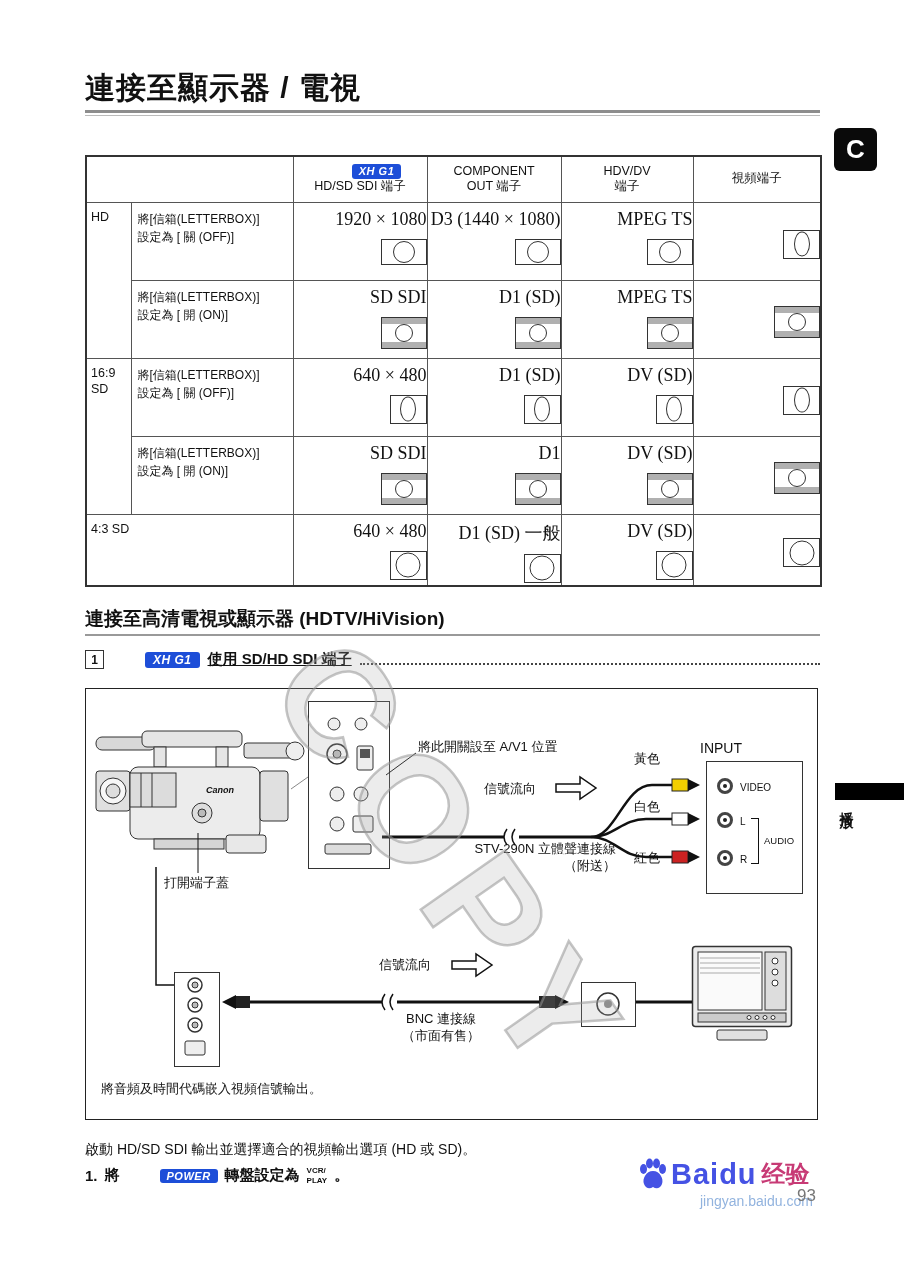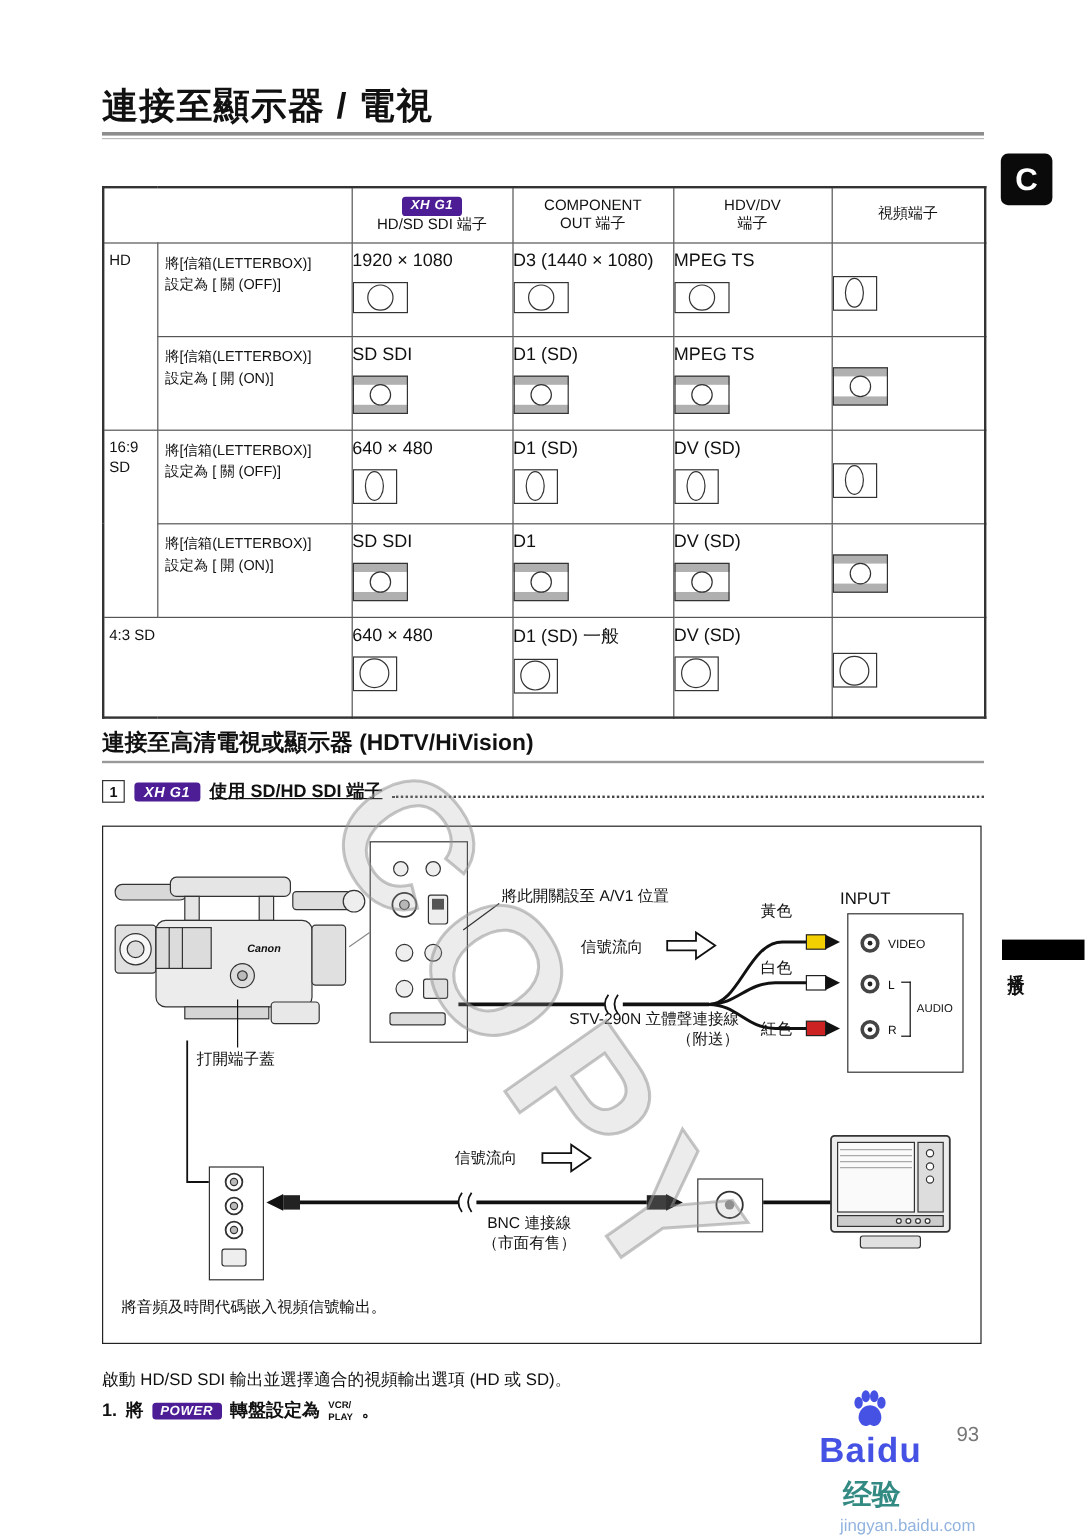--- a/index.html
+++ b/index.html
@@ -12,27 +12,27 @@
   .rule-thick { position:absolute; left:85px; width:735px; height:3px; background:#8d8d8d; }
   .rule-thin  { position:absolute; left:85px; width:735px; height:1px; background:#bbb; }
   .intro { position:absolute; left:85px; top:127px; font-size:14px; }
 
   
   .modes-table { position:absolute; left:85px; top:155px; width:735px; border-collapse:collapse; table-layout:fixed; border:2px solid #333; }
   .modes-table th, .modes-table td { border:1px solid #555; }
   .modes-table thead th { font-weight:normal; font-size:12.5px; text-align:center; vertical-align:middle; height:46px; padding:3px 2px; line-height:1.25; }
   td.mode { font-size:12.5px; vertical-align:top; padding:6px 4px; line-height:1.3; }
   td.setting { font-size:12px; vertical-align:top; padding:7px 3px 0 6px; line-height:1.5; }
-  td.val { text-align:left; vertical-align:top; padding-top:6px; font-size:15px; }
+  td.val { text-align:right; vertical-align:top; padding-top:6px; font-size:18px;font-family:Liberation Serif, serif; }
   td.val .val-text { min-height:15px; }
   td.val .aspect-icon { margin-top:9px; }
   td.icon-only { vertical-align:middle; }
   td.icon-only .aspect-icon { margin-top:0; }
 
-  .badge { display:inline-block; background:#4c1d95; color:#fff; font-weight:bold; font-style:italic; font-size:11px; padding:1px 7px; border-radius:3px; letter-spacing:.5px; }
+  .badge { display:inline-block; background:#1d4ed8; color:#fff; font-weight:bold; font-style:italic; font-size:11px; padding:1px 7px; border-radius:3px; letter-spacing:.5px;margin-left:33px; }
   .badge-lg { font-size:12px; padding:1px 8px; }
 
   
   .aspect-icon { display:inline-block; position:relative; border:1px solid #333; background:#fff; vertical-align:middle; }
   .aspect-icon::after { content:""; position:absolute; border:1px solid #333; border-radius:50%; top:50%; left:50%; transform:translate(-50%,-50%); background:#fff; }
   .aspect-icon[data-icon="wide-circle"] { width:46px; height:26px; }
   .aspect-icon[data-icon="wide-circle"]::after { width:20px; height:20px; }
   .aspect-icon[data-icon="letterbox"] { width:46px; height:32px;
      background:linear-gradient(to bottom,#b0b0b0 0%,#b0b0b0 21%,#fff 21%,#fff 79%,#b0b0b0 79%,#b0b0b0 100%); }
   .aspect-icon[data-icon="letterbox"]::after { width:16px; height:16px; background:transparent; }
@@ -70,23 +70,23 @@
   .side-bar { position:absolute; left:835px; top:783px; width:69px; height:17px; background:#000; }
   .side-label { position:absolute; left:838px; top:801px; writing-mode:vertical-rl; font-size:14px; font-weight:bold; letter-spacing:3px; }
 
   
   .watermark { position:absolute; left:130px; top:775px; width:640px; text-align:center; font-size:150px; font-weight:bold;
                letter-spacing:18px; transform:rotate(55deg); color:rgba(170,170,170,0.22);
                -webkit-text-stroke:2.5px rgba(150,150,150,0.55); z-index:6; pointer-events:none; }
 
   
   .branding { position:absolute; left:638px; top:1158px; opacity:.85; }
-  .branding .row1 { display:flex; align-items:center; gap:3px;flex-direction:column; }
+  .branding .row1 { display:flex; align-items:flex-start; gap:3px; }
   .brand-en { font-size:29px; font-weight:bold; color:#2534e0; letter-spacing:1px; }
-  .brand-cn { font-size:24px; font-weight:bold; color:#0f766e; margin-left:2px; }
+  .brand-cn { font-size:24px; font-weight:bold; color:#be185d; margin-left:2px; }
   .brand-url { font-size:14px; color:#7fa6d9; margin-top:2px; margin-left:62px; }
   .page-no { position:absolute; left:797px; top:1186px; font-size:17px; color:#777; }
 </style>
 </head>
 <body>
 
 <div id="page">
 
   <h1 class="page-title">連接至顯示器 / 電視</h1>
   <div class="rule-thick" style="top:110px"></div>
@@ -201,21 +201,21 @@
           <div class="aspect-icon" data-icon="letterbox"></div>
         </td>
         <td class="val">
           <div class="val-text">DV (SD)</div>
           <div class="aspect-icon" data-icon="letterbox"></div>
         </td>
         <td class="val icon-only">
           <div class="aspect-icon" data-icon="letterbox"></div>
         </td>
       </tr>
-      <tr style="height:84px">
+      <tr style="height:72px">
         <td class="mode" colspan="2">4:3 SD</td>
         <td class="val">
           <div class="val-text">640 × 480</div>
           <div class="aspect-icon" data-icon="box-circle"></div>
         </td>
         <td class="val">
           <div class="val-text">D1 (SD) 一般</div>
           <div class="aspect-icon" data-icon="box-circle"></div>
         </td>
         <td class="val">

